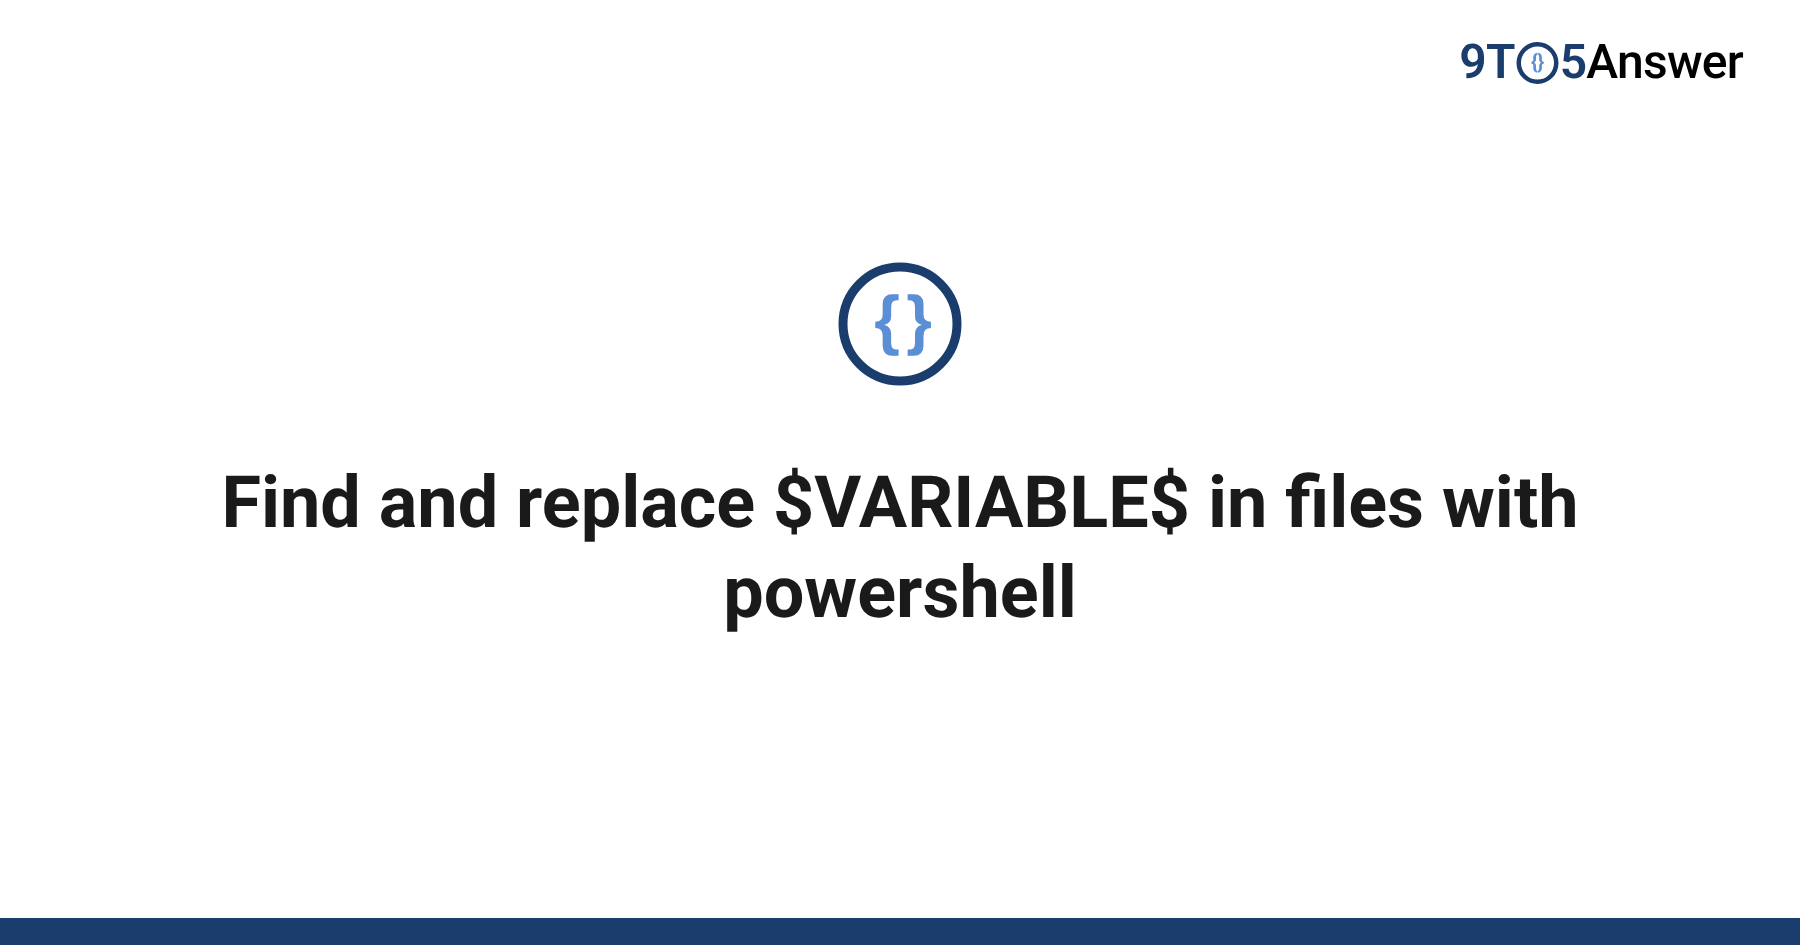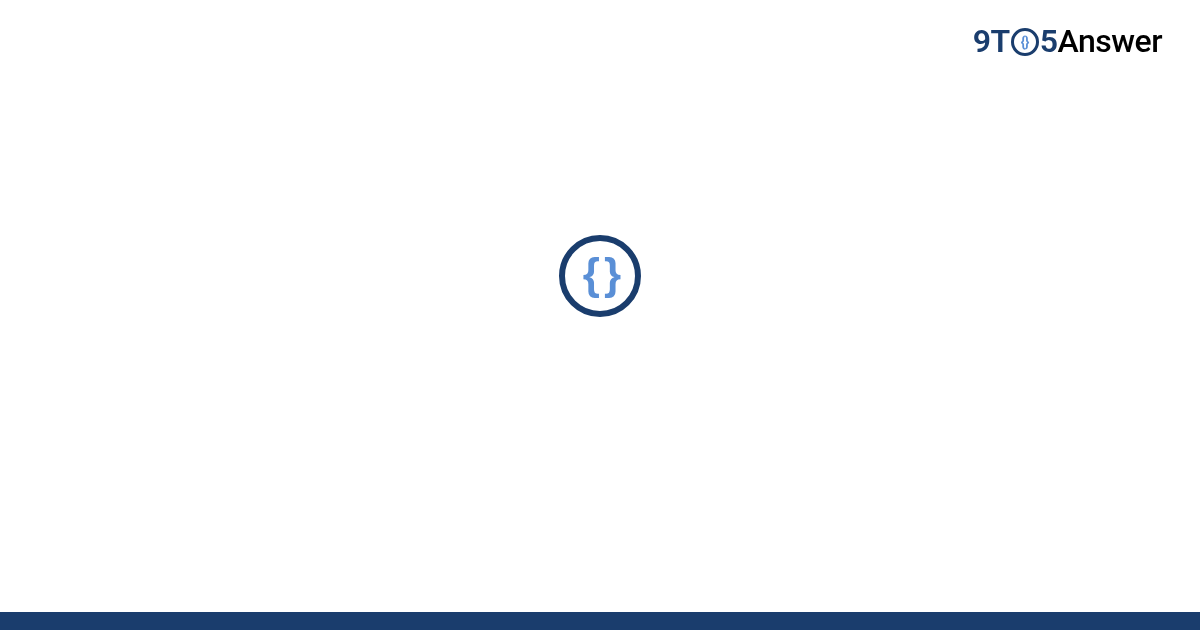--- a/index.html
+++ b/index.html
@@ -107,15 +107,16 @@
 <div class="logo">
   <span class="logo-9t">9T</span><span class="logo-o">
       <span>{}</span>
     </span><span class="logo-5">5</span><span class="logo-answer">Answer</span>
 </div>
 
 <div class="content">
   <div class="icon-wrapper">
     <span class="braces">{ }</span>
   </div>
+  <h1 class="title">Find and replace $VARIABLE$ in files with powershell</h1>
 </div>
 
 <div class="bottom-bar"></div>
 
 </body></html>

